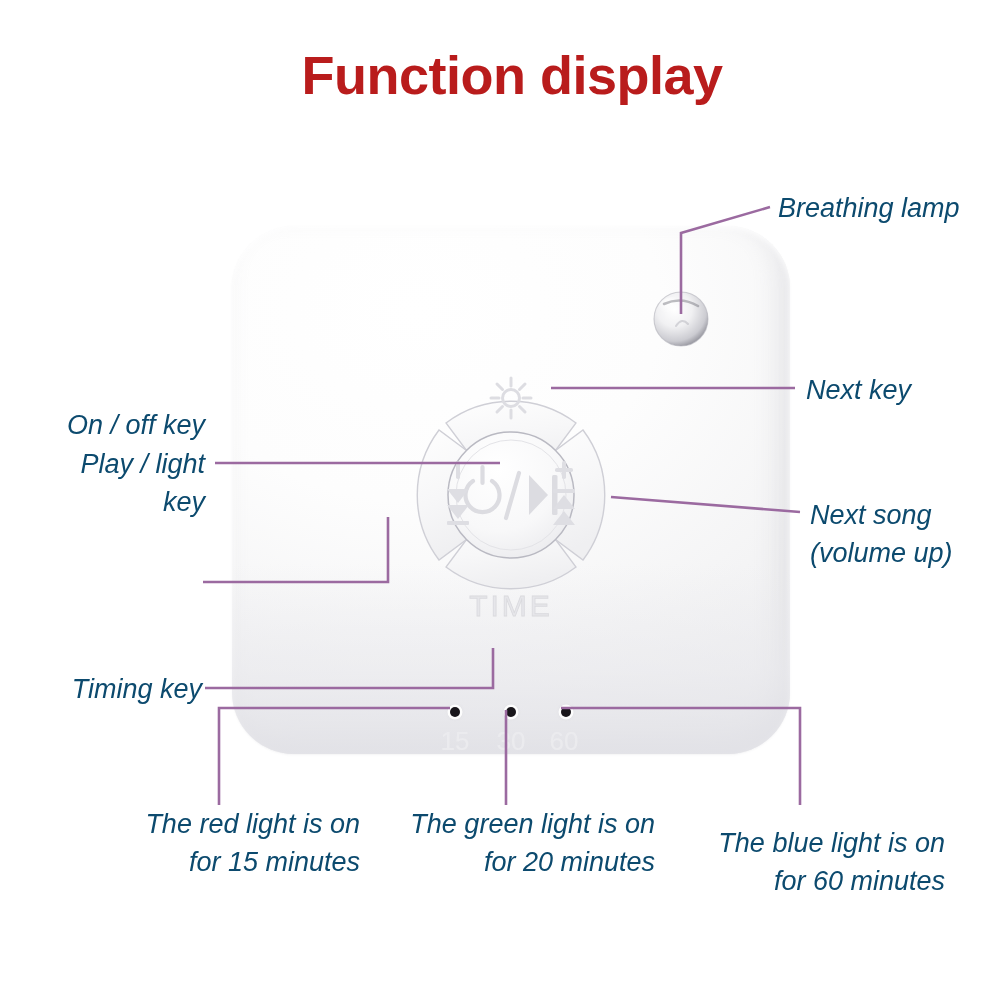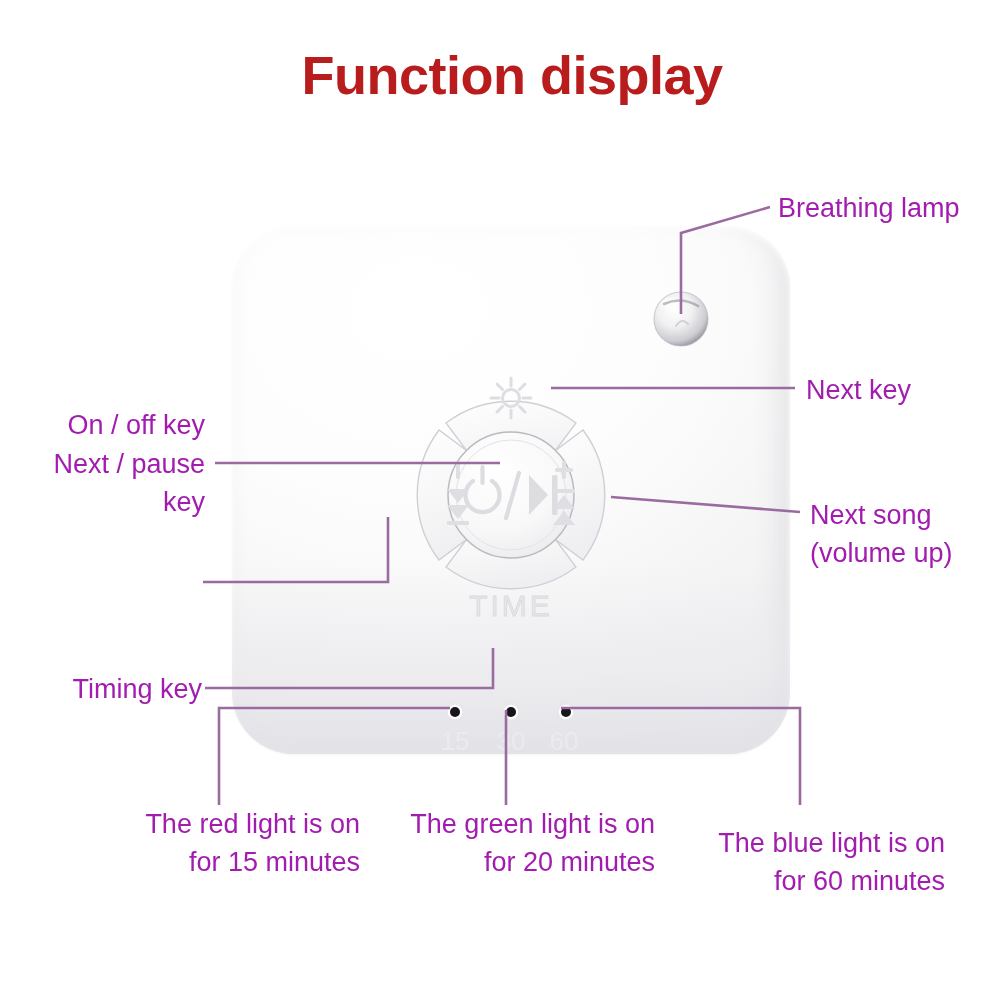--- a/index.html
+++ b/index.html
@@ -64,24 +64,25 @@
     width: 10px;
     height: 10px;
     border-radius: 50%;
     background: #19161b;
     box-shadow: 0 0 0 2.5px rgba(255,255,255,0.92), 0 0 4px rgba(120,120,130,0.35);
   }
 
   
   .label {
     position: absolute;
-    color: #a21caf;
+    color: #0c4a6e;
     font-size: 27px;
     line-height: 38px;
     white-space: pre-line;
+    font-style: italic;
   }
   .label.right { text-align: left; }
   .label.center{ text-align: right; }
 
   svg.overlay {
     position: absolute;
     left: 0; top: 0;
     width: 1000px;
     height: 1000px;
     pointer-events: none;
@@ -224,21 +225,21 @@
 
   <div class="label right" style="left:778px; top:189px;">Breathing lamp</div>
 
   <div class="label right" style="left:806px; top:371px;">Next key</div>
 
   <div class="label right" style="left:810px; top:496px;">Next song
 (volume up)</div>
 
   <div class="label center" style="left:20px; top:406px; width:185px;">On / off key</div>
 
-  <div class="label center" style="left:20px; top:445px; width:185px;">Next / pause
+  <div class="label center" style="left:20px; top:445px; width:185px;">Play / light
 key</div>
 
 
   <div class="label center" style="left:22px; top:670px; width:180px;">Timing key</div>
 
   <div class="label center" style="left:78px; top:805px; width:282px;">The red light is on
 for 15 minutes</div>
 
   <div class="label center" style="left:355px; top:805px; width:300px;">The green light is on
 for 20 minutes</div>

